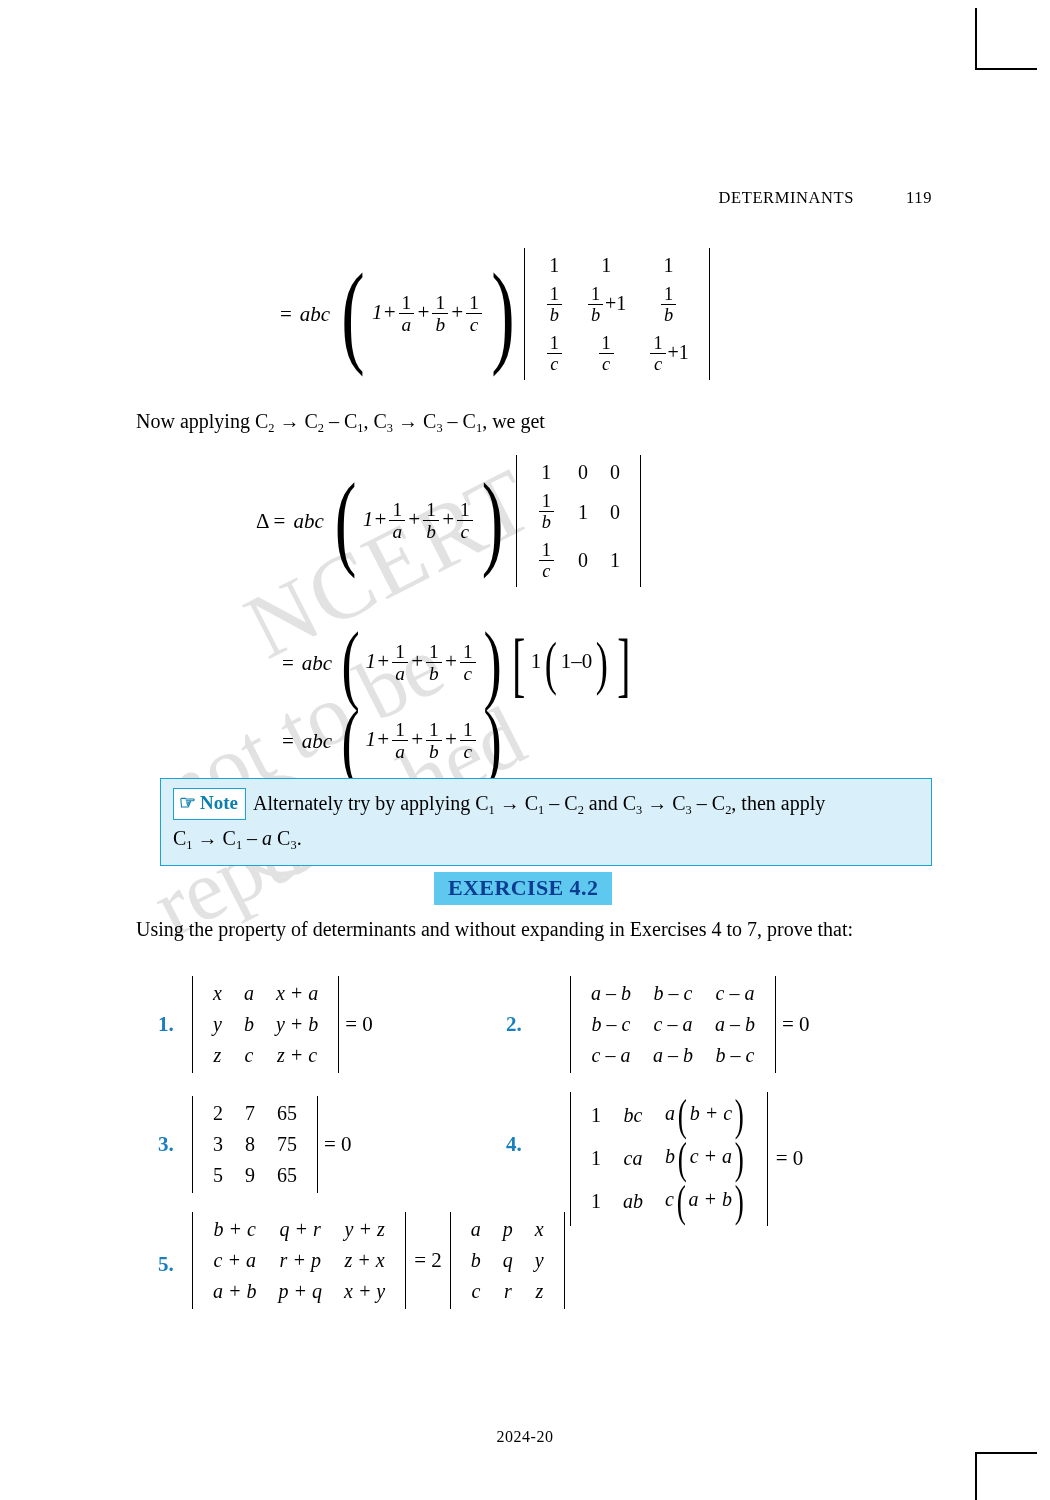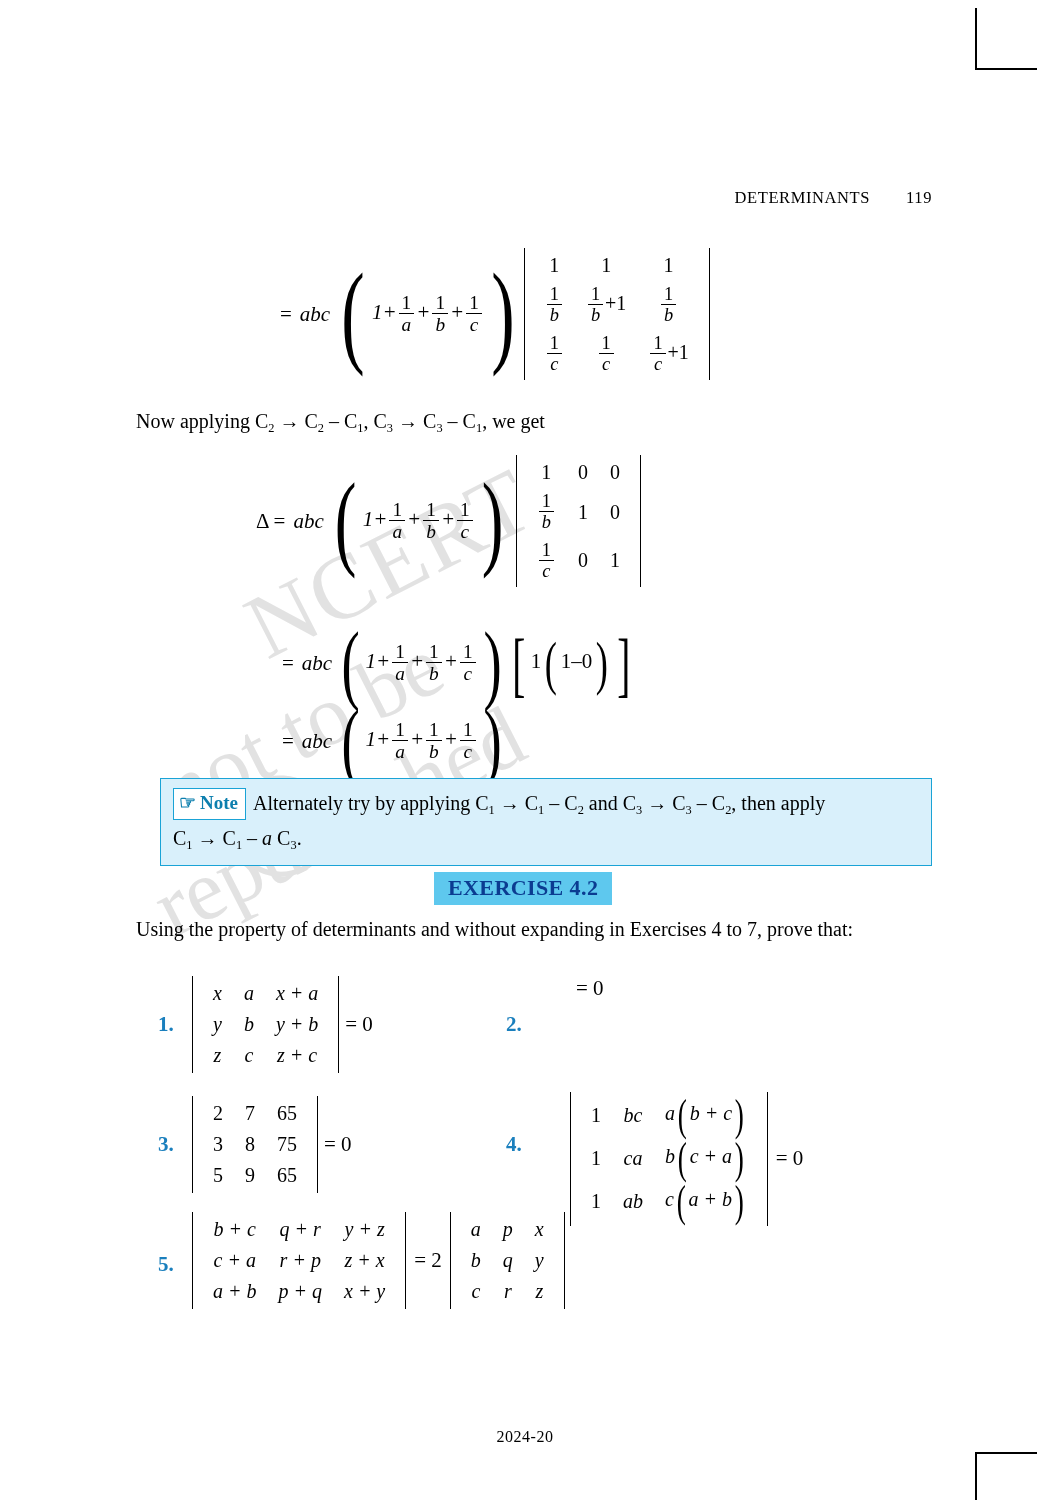--- a/index.html
+++ b/index.html
@@ -36,21 +36,21 @@
   .wm3{font-size:86px;left:20px;top:250px;}
   .wm-c{font-size:150px;left:110px;top:190px;}
 
   .content{position:relative;z-index:2;}
 
   
   .runhead{
     position:absolute;right:118px;top:188px;
     font-size:16.5px;letter-spacing:.6px;
   }
-  .runhead .pg{margin-left:36px;}
+  .runhead .pg{margin-left:52px;}
 
   
   .para{
     position:absolute;
     font-size:20px;
     line-height:1.35;
   }
 
   
   .math{font-family:"Liberation Serif", serif;font-style:italic;}
@@ -290,20 +290,41 @@
                 <td>z + c</td>
               </tr>
         </tbody>
           </table>
       </span>
       <span class="math up" style="margin-left:6px;">= 0</span>
     </div>
 
     <div class="qnum" style="left:506px;top:1012px;">2.</div>
     <div class="eqrow" style="left:570px;top:976px;">
+      <span class="det">
+        <table>
+          <tbody>
+              <tr>
+                <td>a – b</td>
+                <td>b – c</td>
+                <td>c – a</td>
+              </tr>
+          <tr>
+                <td>b – c</td>
+                <td>c – a</td>
+                <td>a – b</td>
+              </tr>
+          <tr>
+                <td>c – a</td>
+                <td>a – b</td>
+                <td>b – c</td>
+              </tr>
+        </tbody>
+          </table>
+      </span>
       <span class="math up" style="margin-left:6px;">= 0</span>
     </div>
 
     <div class="qnum" style="left:158px;top:1132px;">3.</div>
     <div class="eqrow" style="left:192px;top:1096px;">
       <span class="det">
         <table>
           <tbody>
               <tr>
                 <td class="nsl">2</td>

